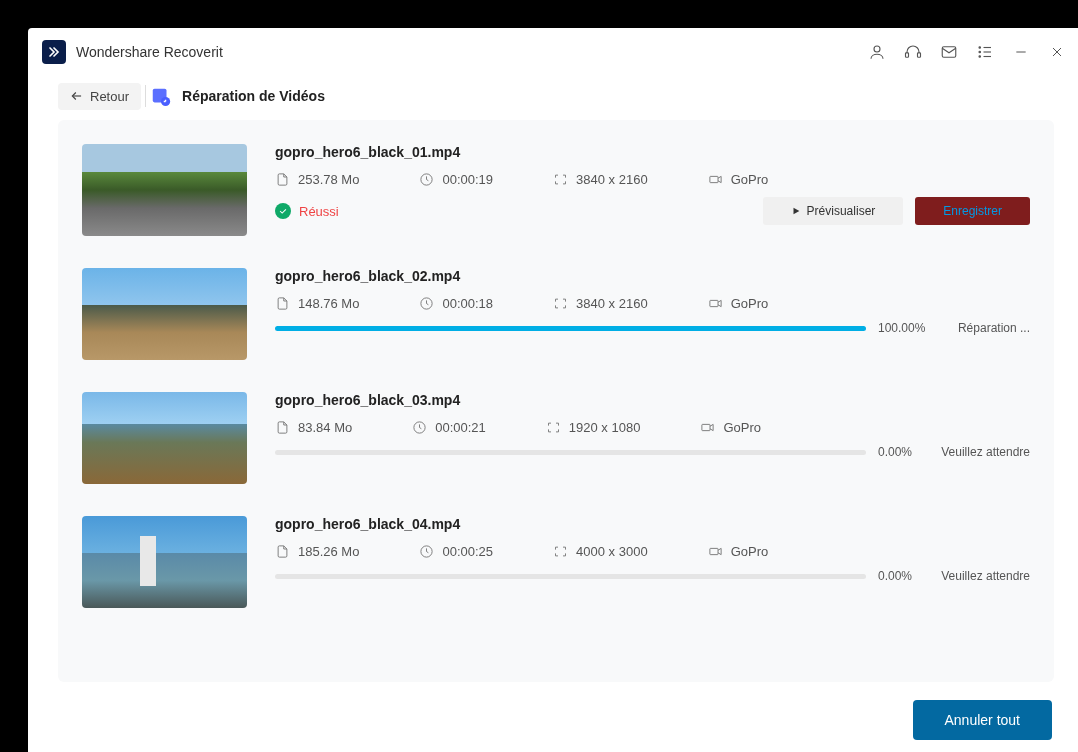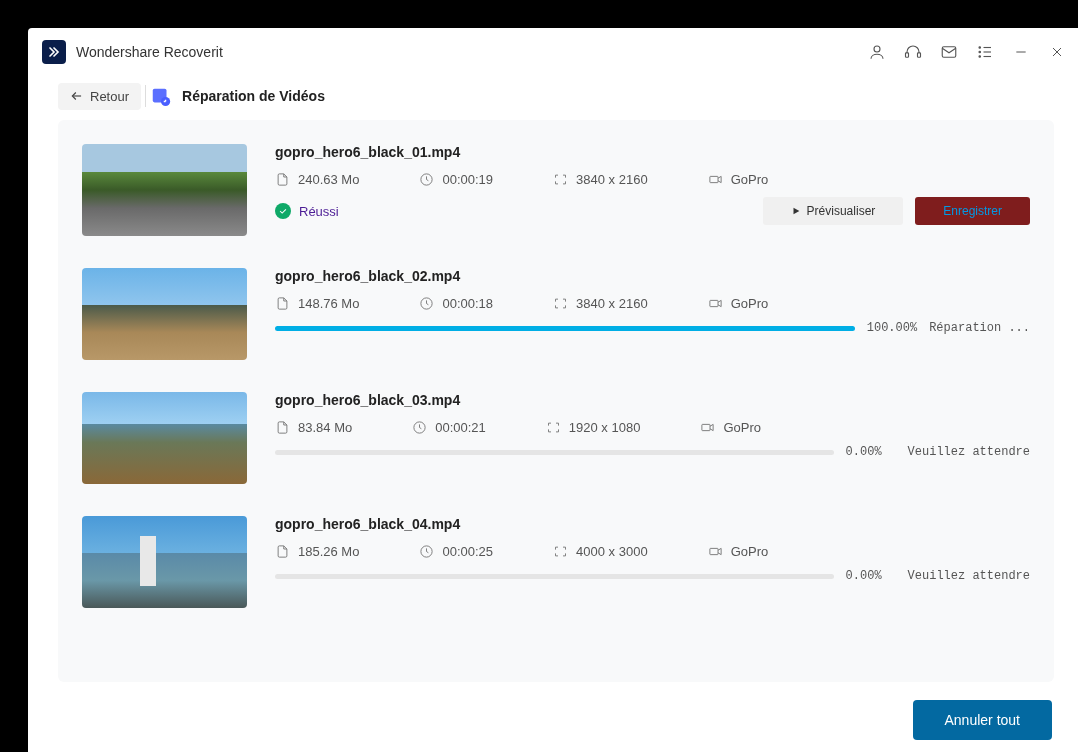--- a/index.html
+++ b/index.html
@@ -92,33 +92,33 @@
     .info { flex: 1; display: flex; flex-direction: column; }
     .filename { font-size: 14px; font-weight: 600; color: #222; margin-bottom: 12px; }
     .meta {
       display: flex; gap: 60px;
       font-size: 13px; color: #555; margin-bottom: 10px;
     }
     .meta-item { display: flex; align-items: center; gap: 8px; }
     .meta-item svg { width: 15px; height: 15px; stroke: #777; fill: none; stroke-width: 1.5; }
     
     .status-row { display: flex; align-items: center; justify-content: space-between; }
-    .status-success { display: flex; align-items: center; gap: 8px; font-size: 13px; color: #4c1d95; }
+    .status-success { display: flex; align-items: center; gap: 8px; font-size: 13px; color: #ef4444; }
     .check-circle { width: 16px; height: 16px; background: #0fa968; border-radius: 50%; display:flex; align-items:center; justify-content:center; }
     .check-circle svg { width: 10px; height: 10px; stroke: #fff; stroke-width: 2.5; fill: none; }
     .actions { display: flex; gap: 12px; }
     .btn {
       padding: 7px 28px; font-size: 12px; border-radius: 3px;
       cursor: pointer; display: flex; align-items: center; gap: 6px;
       border: none;
     }
     .btn-preview { background: #f0f0f0; color: #333; }
     .btn-save { background: #7f1d1d; color: #0099e5; }
     
-    .progress-row { display: flex; align-items: center; gap: 12px; font-size: 12px; color: #555; font-family: Liberation Mono, monospace; }
+    .progress-row { display: flex; align-items: center; gap: 12px; font-size: 12px; color: #555; }
     .progress-bar { flex: 1; height: 5px; background: #e5e5e5; border-radius: 3px; overflow: hidden; }
     .progress-fill { height: 100%; background: #00aee5; }
     .progress-pct { min-width: 50px; }
     .progress-label { min-width: 90px; text-align: right; }
     
     .footer {
       display: flex; justify-content: flex-end;
       padding: 18px 32px;
     }
     .cancel-all {
@@ -211,21 +211,21 @@
     <div class="row">
       <div class="thumb thumb-1"></div>
       <div class="info">
         <div class="filename">gopro_hero6_black_01.mp4</div>
         <div class="meta">
           <div class="meta-item">
             <svg viewBox="0 0 24 24">
                 <path d="M14 3H7a2 2 0 0 0-2 2v14a2 2 0 0 0 2 2h10a2 2 0 0 0 2-2V8z"></path>
                 <path d="M14 3v5h5"></path>
               </svg>
-            <span>240.63 Mo</span>
+            <span>253.78 Mo</span>
           </div>
           <div class="meta-item">
             <svg viewBox="0 0 24 24">
                 <circle cx="12" cy="12" r="9"></circle>
                 <path d="M12 7v5l3 2"></path>
               </svg>
             <span>00:00:19</span>
           </div>
           <div class="meta-item">
             <svg viewBox="0 0 24 24">

